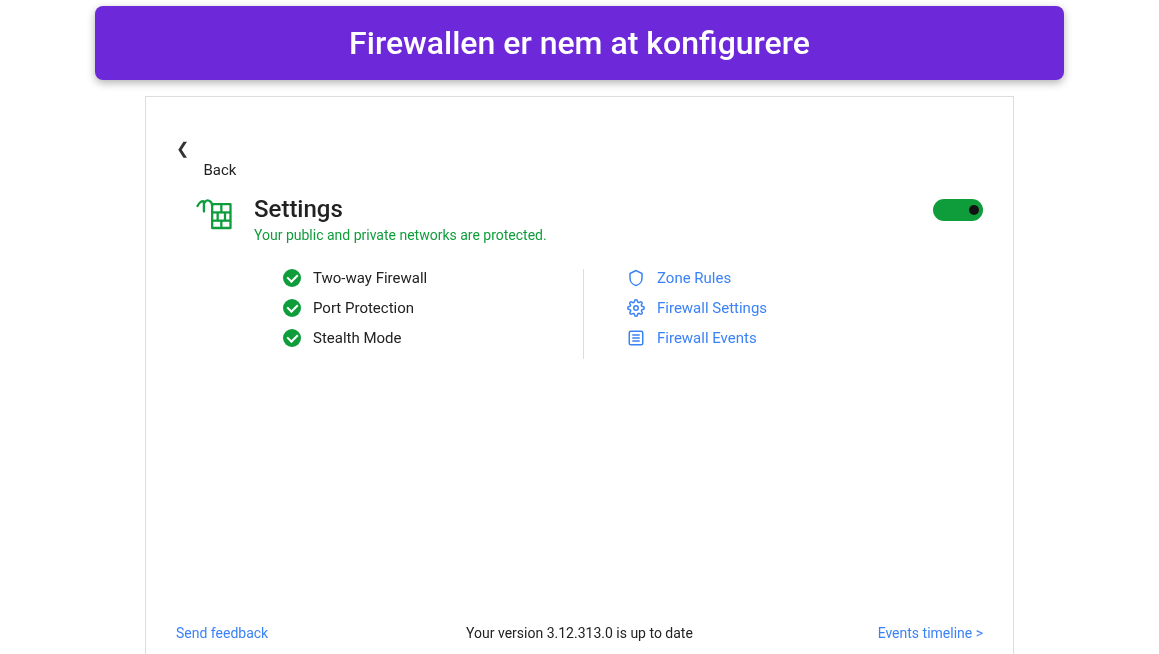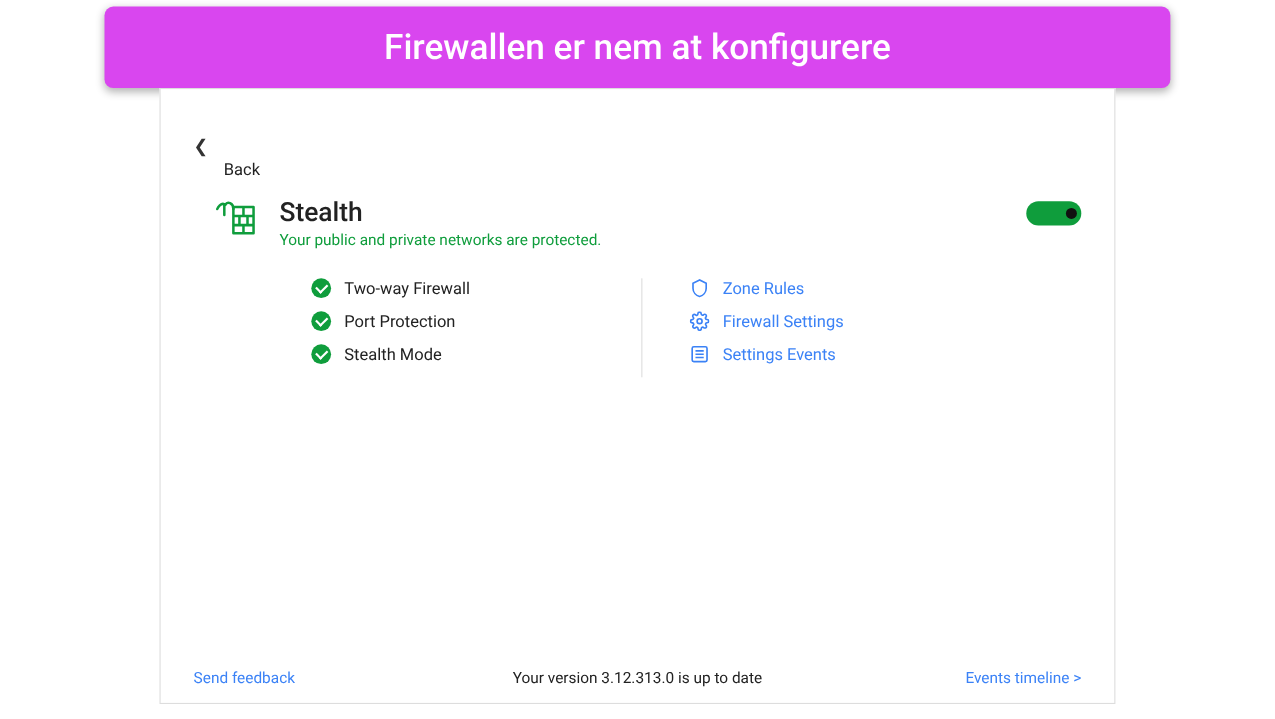--- a/index.html
+++ b/index.html
@@ -8,25 +8,25 @@
       box-sizing: border-box;
     }
     body {
       font-family: -apple-system, BlinkMacSystemFont, 'Segoe UI', Roboto, sans-serif;
       background: #fff;
       width: 1159px;
       height: 654px;
       overflow: hidden;
     }
     .banner {
-      background: #d946ef;
+      background: #6d28d9;
       color: #fff;
       text-align: center;
       padding: 18px 20px;
-      margin: 6px 95px 0 95px;
+      margin: 6px 95px 16px 95px;
       border-radius: 8px;
       font-size: 32px;
       font-weight: 500;
       box-shadow: 0 3px 8px rgba(0,0,0,0.3);
     }
     .panel {
       margin: 0 145px 6px 145px;
       border: 1px solid #ddd;
       background: #fff;
       height: 560px;
@@ -198,21 +198,21 @@
         <rect x="22" y="10" width="20" height="26" stroke-linejoin="round"></rect>
         <line x1="22" y1="19" x2="42" y2="19"></line>
         <line x1="22" y1="28" x2="42" y2="28"></line>
         <line x1="32" y1="10" x2="32" y2="19"></line>
         <line x1="28" y1="19" x2="28" y2="28"></line>
         <line x1="36" y1="19" x2="36" y2="28"></line>
         <line x1="32" y1="28" x2="32" y2="36"></line>
       </svg>
     </div>
     <div class="header-text">
-      <div class="title">Stealth</div>
+      <div class="title">Settings</div>
       <div class="status-text">Your public and private networks are protected.</div>
     </div>
     <div class="toggle">
       <div class="toggle-knob"></div>
     </div>
   </div>
 
   <div class="columns">
     <div class="col-left">
       <div class="feature-item">
@@ -248,21 +248,21 @@
       </div>
       <div class="link-item">
         <span class="link-icon">
           <svg width="18" height="18" viewBox="0 0 24 24" fill="none" stroke="currentColor" stroke-width="2">
             <rect x="3" y="3" width="18" height="18" rx="2"></rect>
             <line x1="7" y1="8" x2="17" y2="8"></line>
             <line x1="7" y1="12" x2="17" y2="12"></line>
             <line x1="7" y1="16" x2="17" y2="16"></line>
           </svg>
         </span>
-        <span>Settings Events</span>
+        <span>Firewall Events</span>
       </div>
     </div>
   </div>
 
   <div class="footer">
     <span class="footer-left">Send feedback</span>
     <span class="footer-center">Your version 3.12.313.0 is up to date</span>
     <span class="footer-right">Events timeline &gt;</span>
   </div>
 

